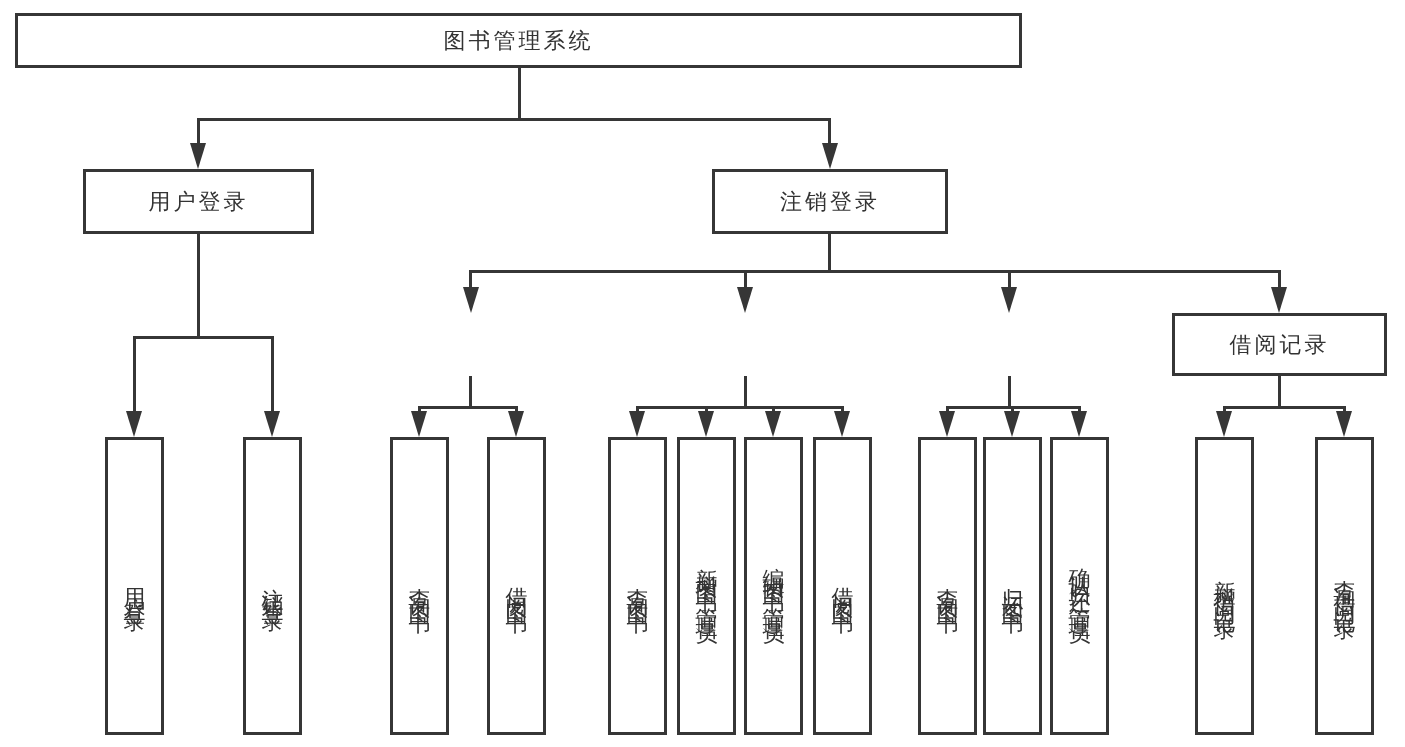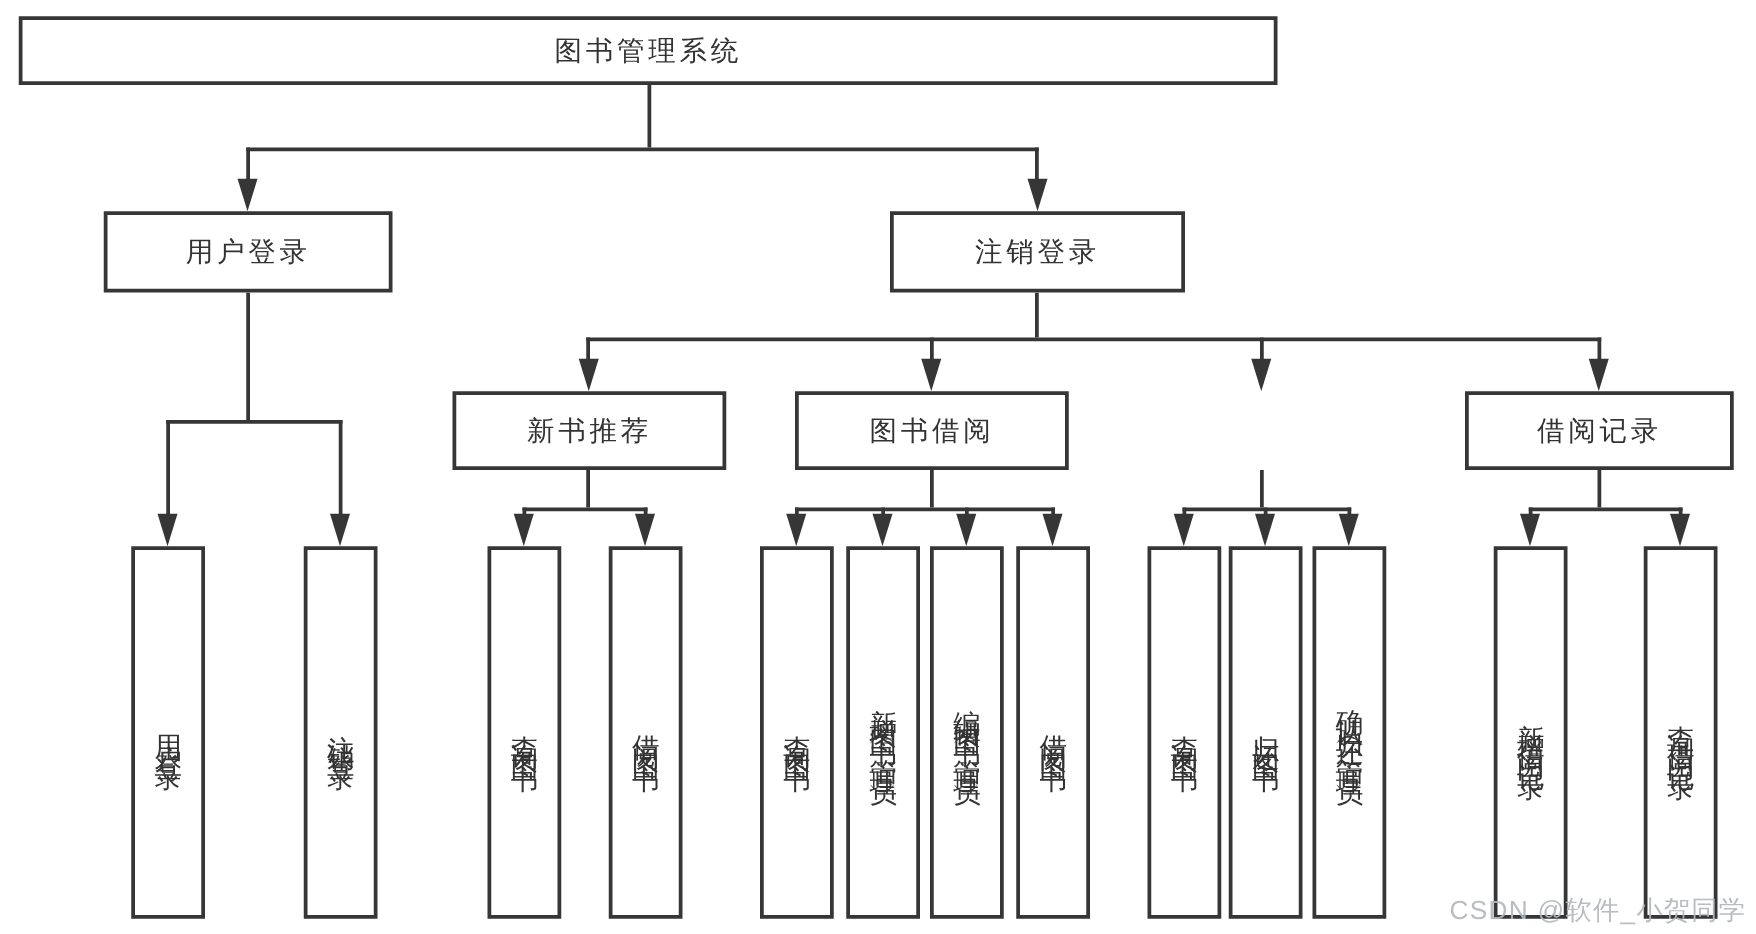--- a/index.html
+++ b/index.html
@@ -108,26 +108,20 @@
   <div class="hline" style="left:469px; top:270px; width:812px;"></div>
   <div class="vline" style="left:469px; top:270px; height:19px;"></div>
   <div class="arrow" style="left:463px; top:287px;"></div>
   <div class="vline" style="left:744px; top:270px; height:19px;"></div>
   <div class="arrow" style="left:737px; top:287px;"></div>
   <div class="vline" style="left:1008px; top:270px; height:19px;"></div>
   <div class="arrow" style="left:1001px; top:287px;"></div>
   <div class="vline" style="left:1278px; top:270px; height:19px;"></div>
   <div class="arrow" style="left:1271px; top:287px;"></div>
 
-  <div class="node" style="left:362px; top:313px; width:219px; height:63px;">
-    <span class="lbl">新书推荐</span>
-  </div>
-  <div class="node" style="left:636px; top:313px; width:219px; height:63px;">
-    <span class="lbl">图书借阅</span>
-  </div>
   <div class="node" style="left:1172px; top:313px; width:215px; height:63px;">
     <span class="lbl">借阅记录</span>
   </div>
 
   <div class="vline" style="left:469px; top:376px; height:30px;"></div>
   <div class="hline" style="left:418px; top:406px; width:100px;"></div>
   <div class="vline" style="left:418px; top:406px; height:8px;"></div>
   <div class="arrow" style="left:411px; top:411px;"></div>
   <div class="vline" style="left:515px; top:406px; height:8px;"></div>
   <div class="arrow" style="left:508px; top:411px;"></div>
@@ -196,15 +190,14 @@
     <span class="vlbl">确认归还（管理员）</span>
   </div>
 
   <div class="leaf" style="left:1195px;">
     <span class="vlbl">新增借阅记录</span>
   </div>
   <div class="leaf" style="left:1315px;">
     <span class="vlbl">查询借阅记录</span>
   </div>
 
-  <div class="watermark">CSDN @软件_小贺同学</div>
 
 </div>
 
 </body></html>

